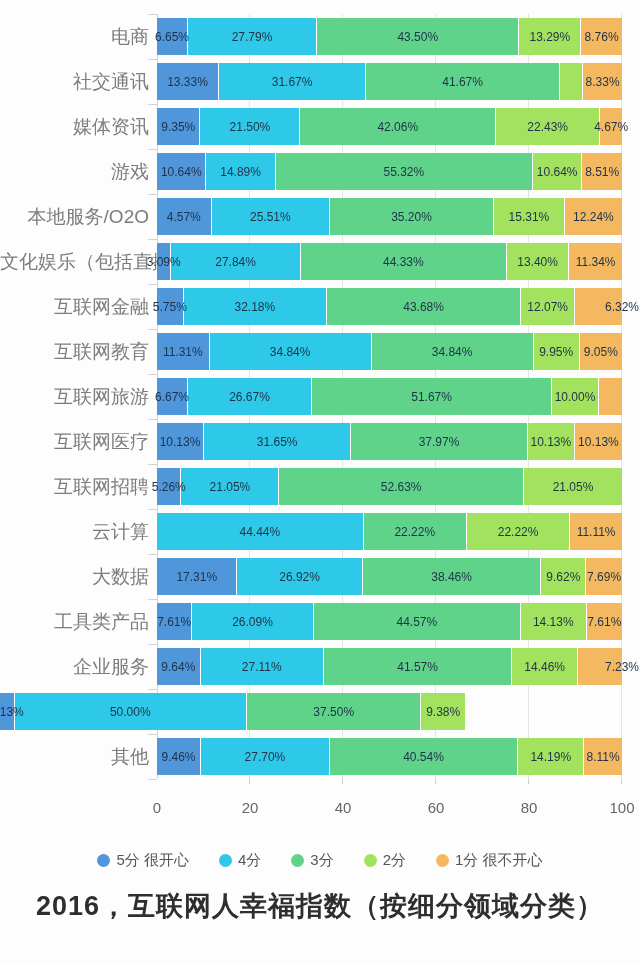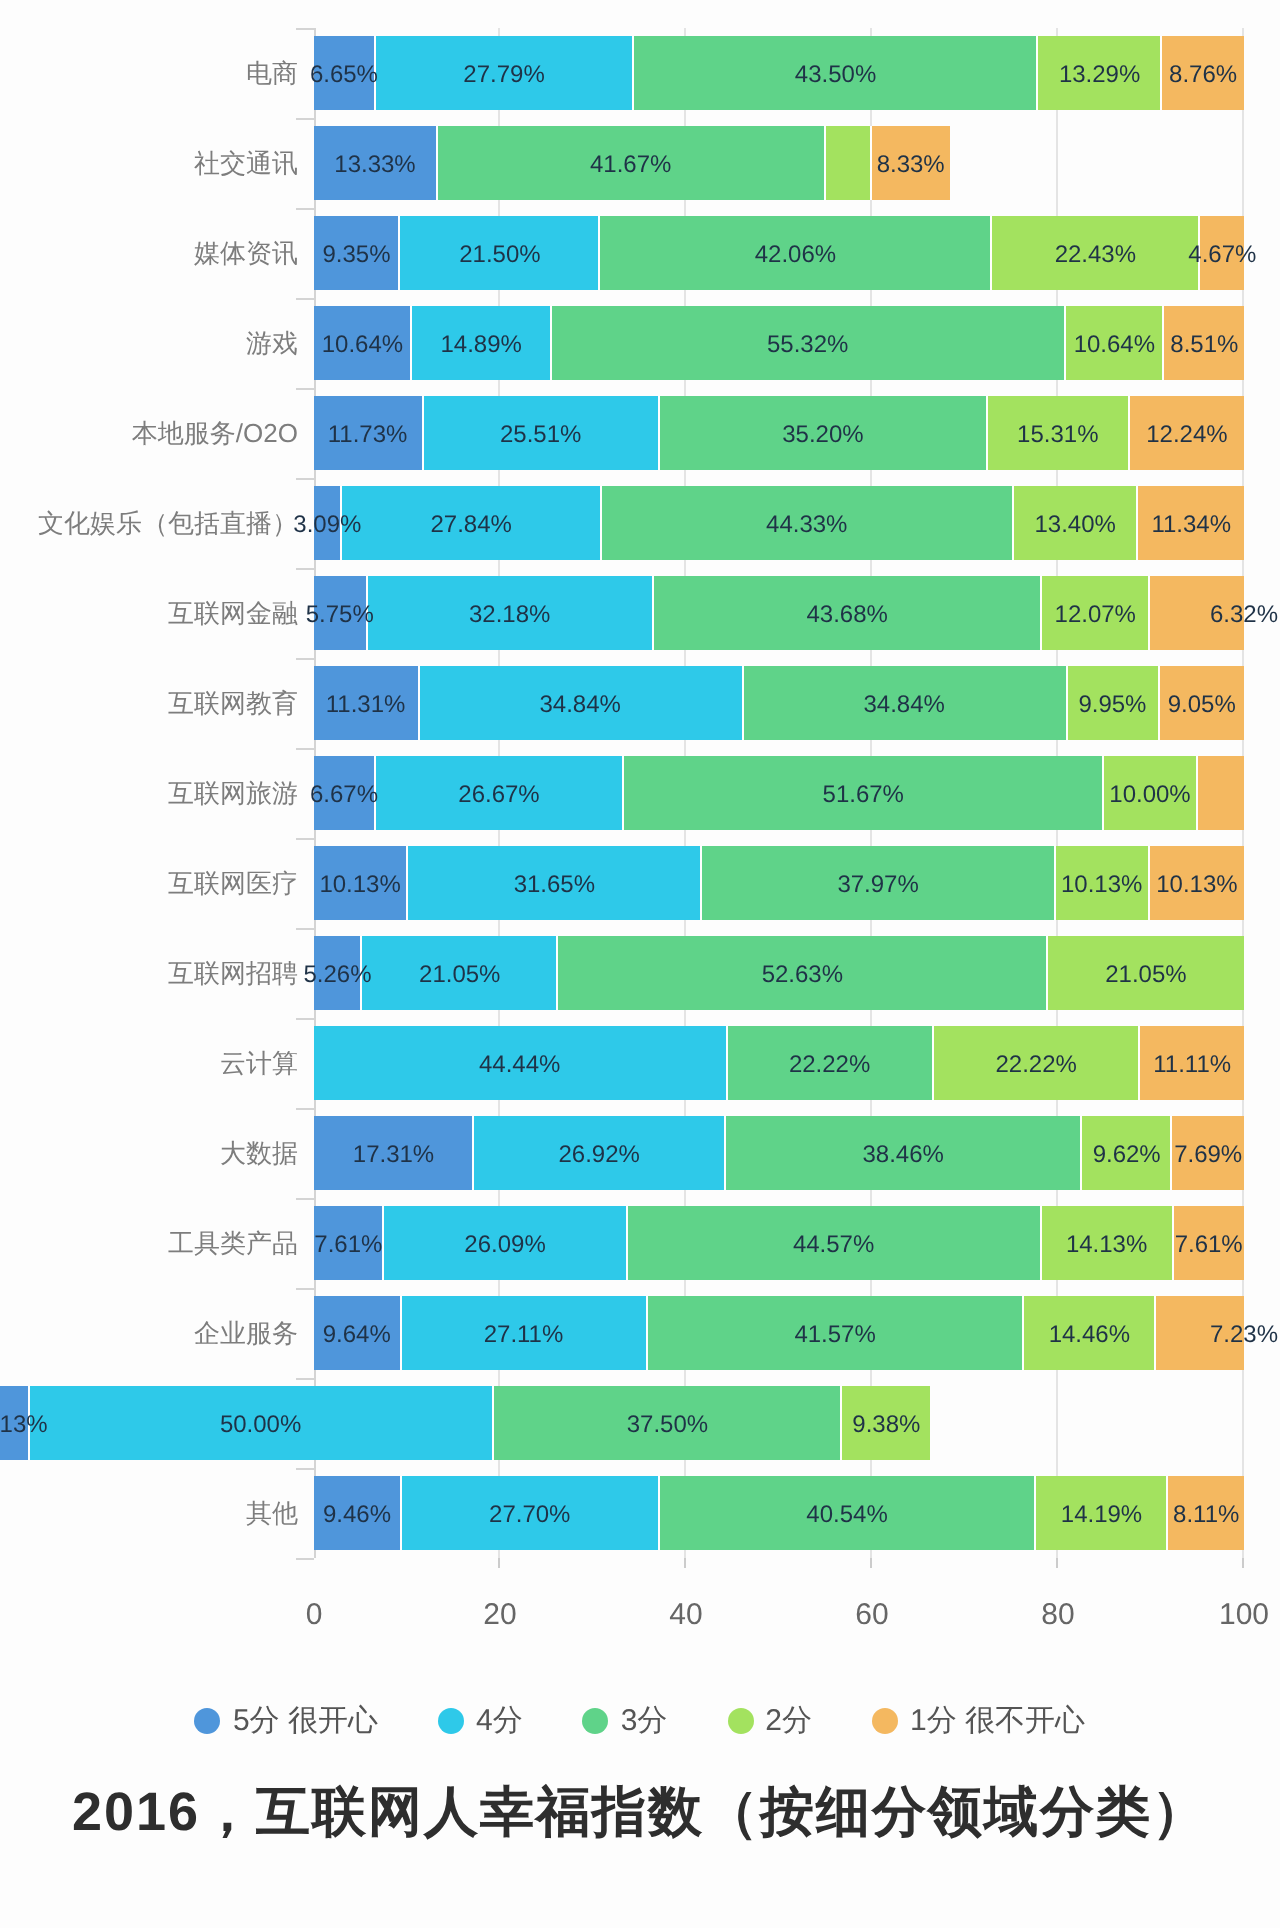--- a/index.html
+++ b/index.html
@@ -11,21 +11,21 @@
   .chart-wrap{position:absolute;left:0;top:14px;width:640px;}
   .plot-bg{position:absolute;left:157px;top:0;width:465px;height:765px;z-index:0;}
   .gridline{position:absolute;top:0;width:1px;height:765px;background:#e4e4e4;}
   .gridline.zero{background:#d4d4d4;}
   .left-tick{position:absolute;left:-9px;width:9px;height:1px;background:#d4d4d4;}
   .bottom-tick{position:absolute;top:765px;width:1px;height:5px;background:#cccccc;}
   .rows{position:relative;z-index:1;}
   .row{display:flex;align-items:center;height:45px;}
   .cat{
     width:149px;flex:0 0 149px;text-align:right;padding-right:8px;
-    font-size:13px;color:#7d7d7d;white-space:nowrap;overflow:visible;
+    font-size:19px;color:#7d7d7d;white-space:nowrap;overflow:visible;
   }
   .bar{display:flex;height:37px;width:465px;flex:0 0 465px;}
   .seg{
     position:relative;display:flex;align-items:center;justify-content:center;
     box-sizing:border-box;height:100%;
   }
   .seg:not(:last-child){border-right:1px solid #ffffff;}
   .seg span{
     font-size:12px;color:#1f3247;white-space:nowrap;z-index:2;
   }
@@ -101,20 +101,23 @@
             <span>8.76%</span>
           </div>
         </div>
       </div>
       <div class="row">
         <div class="cat">社交通讯</div>
         <div class="bar">
           <div class="seg" style="width: 13.33%; background: rgb(79, 150, 219);">
             <span>13.33%</span>
           </div>
+          <div class="seg" style="width: 31.67%; background: rgb(46, 201, 233);">
+            <span>31.67%</span>
+          </div>
           <div class="seg" style="width: 41.67%; background: rgb(95, 211, 137);">
             <span>41.67%</span>
           </div>
           <div class="seg" style="width: 5%; background: rgb(163, 226, 95);"></div>
           <div class="seg" style="width: 8.33%; background: rgb(244, 184, 96);">
             <span>8.33%</span>
           </div>
         </div>
       </div>
       <div class="row">
@@ -154,21 +157,21 @@
           </div>
           <div class="seg" style="width: 8.51%; background: rgb(244, 184, 96);">
             <span>8.51%</span>
           </div>
         </div>
       </div>
       <div class="row">
         <div class="cat">本地服务/O2O</div>
         <div class="bar">
           <div class="seg" style="width: 11.73%; background: rgb(79, 150, 219);">
-            <span>11.73%</span>
+            <span>4.57%</span>
           </div>
           <div class="seg" style="width: 25.51%; background: rgb(46, 201, 233);">
             <span>25.51%</span>
           </div>
           <div class="seg" style="width: 35.2%; background: rgb(95, 211, 137);">
             <span>35.20%</span>
           </div>
           <div class="seg" style="width: 15.31%; background: rgb(163, 226, 95);">
             <span>15.31%</span>
           </div>

